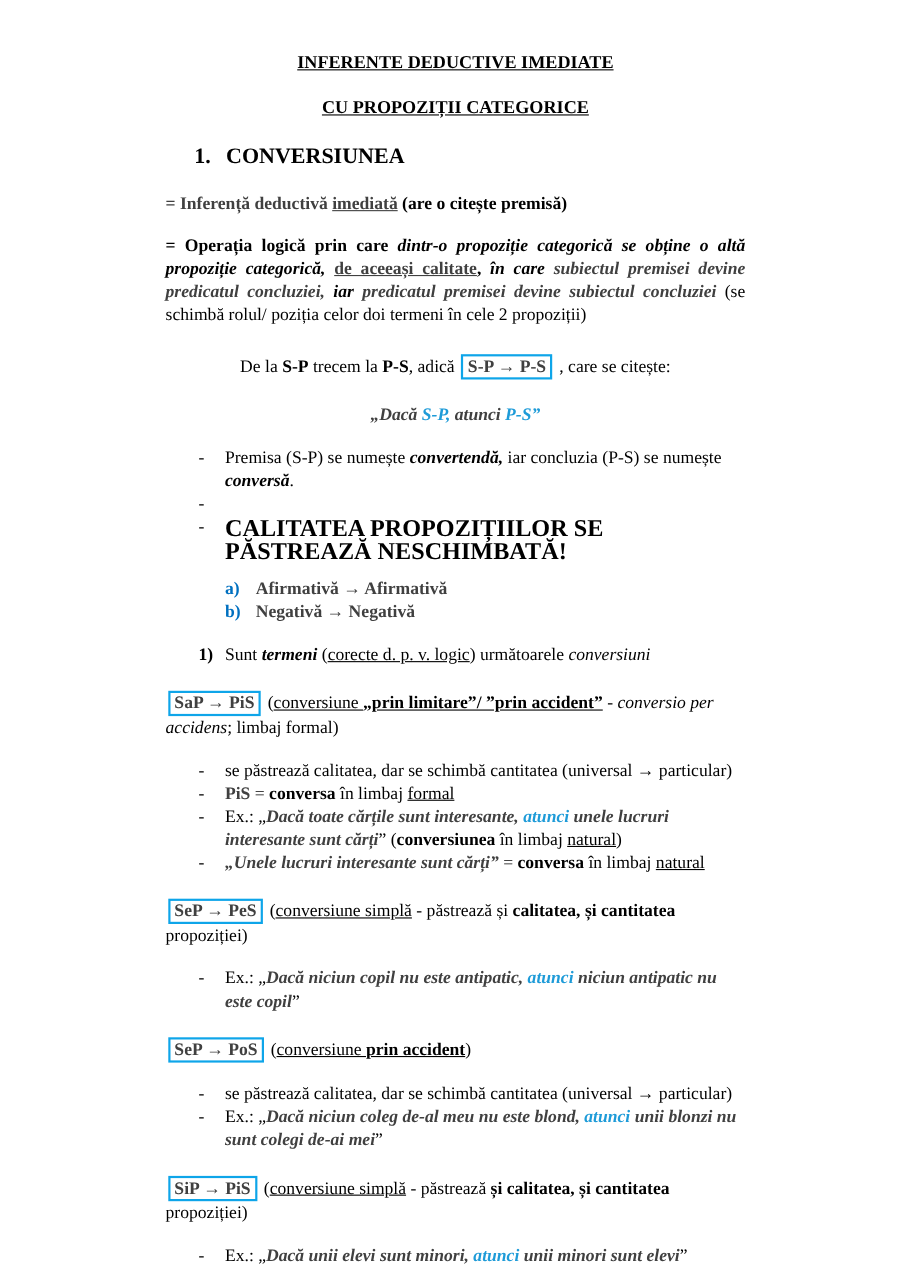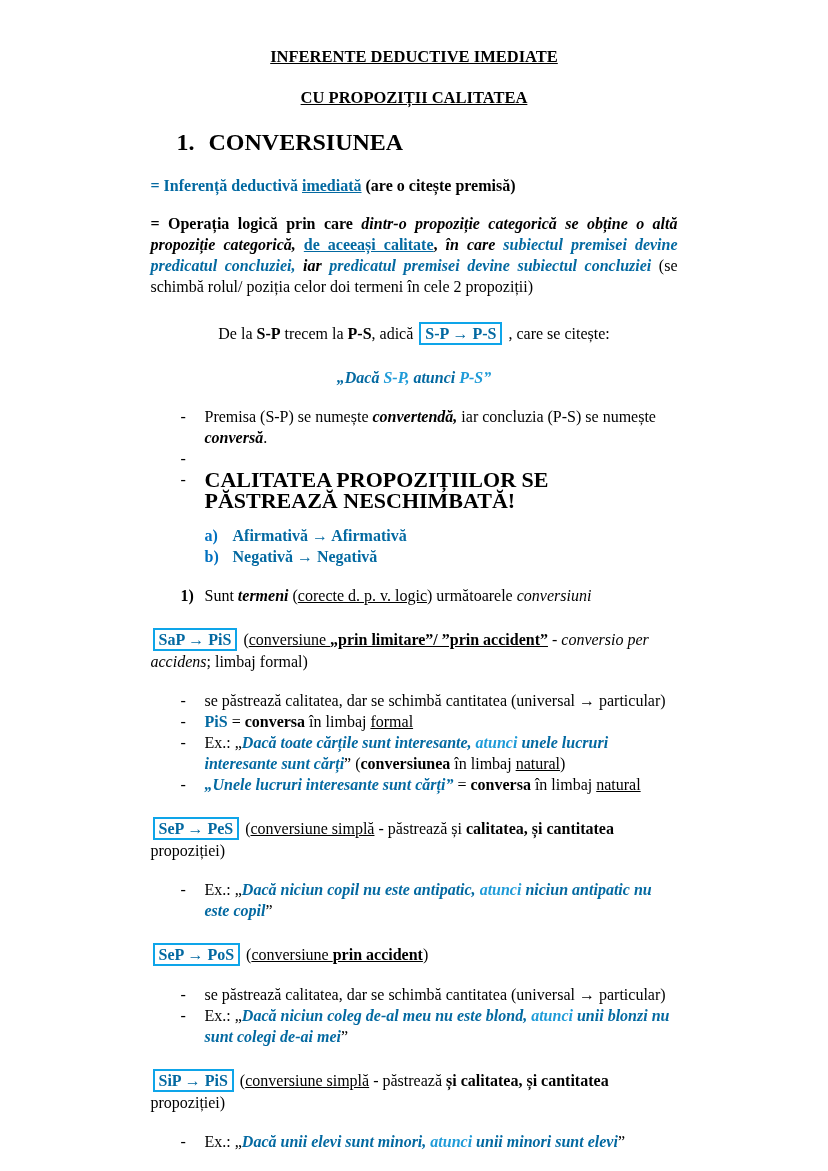--- a/index.html
+++ b/index.html
@@ -11,29 +11,29 @@
     margin: 0 auto;
     background: #ffffff;
     color: #000000;
     font-family: "Liberation Serif", serif;
     font-size: 16px;
     line-height: 21px;
     padding: 46px 96px 60px 96px;
   }
   .title { text-align: center; font-weight: bold; font-size: 16.5px; margin: 0 0 20px 0; }
   .title .tu { text-decoration: underline; }
-  .heading { font-size: 24px; font-weight: bold; margin: 24px 0 0 26px; }
+  .heading { font-size: 20px; font-weight: bold; margin: 24px 0 0 26px; }
   .heading .num { margin-right: 14px; }
   .p { margin: 20px 0 0 0; }
   .just { text-align: justify; }
   .center { text-align: center; margin: 25px 0 0 0; }
   .b { font-weight: bold; }
   .i { font-style: italic; }
   .u { text-decoration: underline; }
-  .red { color: #0369a1; }
+  .red { color: #404040; }
   .blue { color: #1e9bd8; }
   .blue2 { color: #0070c0; }
   .box {
     display: inline-block;
     border: 2px solid #0ea5e9;
     padding: 0 4px;
     line-height: 19px;
     margin: 0 2px;
   }
   .li { display: flex; padding-left: 30px; margin: 0; }
@@ -45,21 +45,21 @@
   .mt18 { margin-top: 18px; }
   .mt22 { margin-top: 22px; }
   .big { font-size: 22px; }
 </style>
 </head>
 <body>
 
 <div class="page">
 
   <p class="title"><span class="tu">INFERENTE DEDUCTIVE IMEDIATE</span></p>
-  <p class="title"><span class="tu">CU PROPOZIȚII CALITATEA</span></p>
+  <p class="title"><span class="tu">CU PROPOZIȚII CATEGORICE</span></p>
 
   <h2 class="heading"><span class="num">1.</span><span>CONVERSIUNEA</span></h2>
 
   <p class="p mt22"><span class="b red">= Inferență deductivă </span><span class="b red u">imediată</span><span class="b"> (are o citește premisă)</span></p>
 
   <p class="p just" style="margin-top:17px"><span class="b">= Operația logică prin care </span><span class="b i">dintr-o propoziție categorică se obține o altă propoziție categorică, </span><span class="b red u">de aceeași calitate</span><span class="b">, </span><span class="b i">în care </span><span class="b i red">subiectul premisei devine predicatul concluziei, </span><span class="b i">iar </span><span class="b i red">predicatul premisei devine subiectul concluziei</span><span> (se schimbă rolul/ poziția celor doi termeni în cele 2 propoziții)</span></p>
 
   <p class="center"><span>De  la </span><span class="b">S-P</span><span> trecem la </span><span class="b">P-S</span><span>, adică  </span><span class="box b red">S-P → P-S</span><span> , care se citește:</span></p>
 
   <p class="center b i" style="margin-top:22px"><span class="red">„Dacă </span><span class="blue">S-P,</span><span class="red"> atunci </span><span class="blue">P-S”</span></p>

